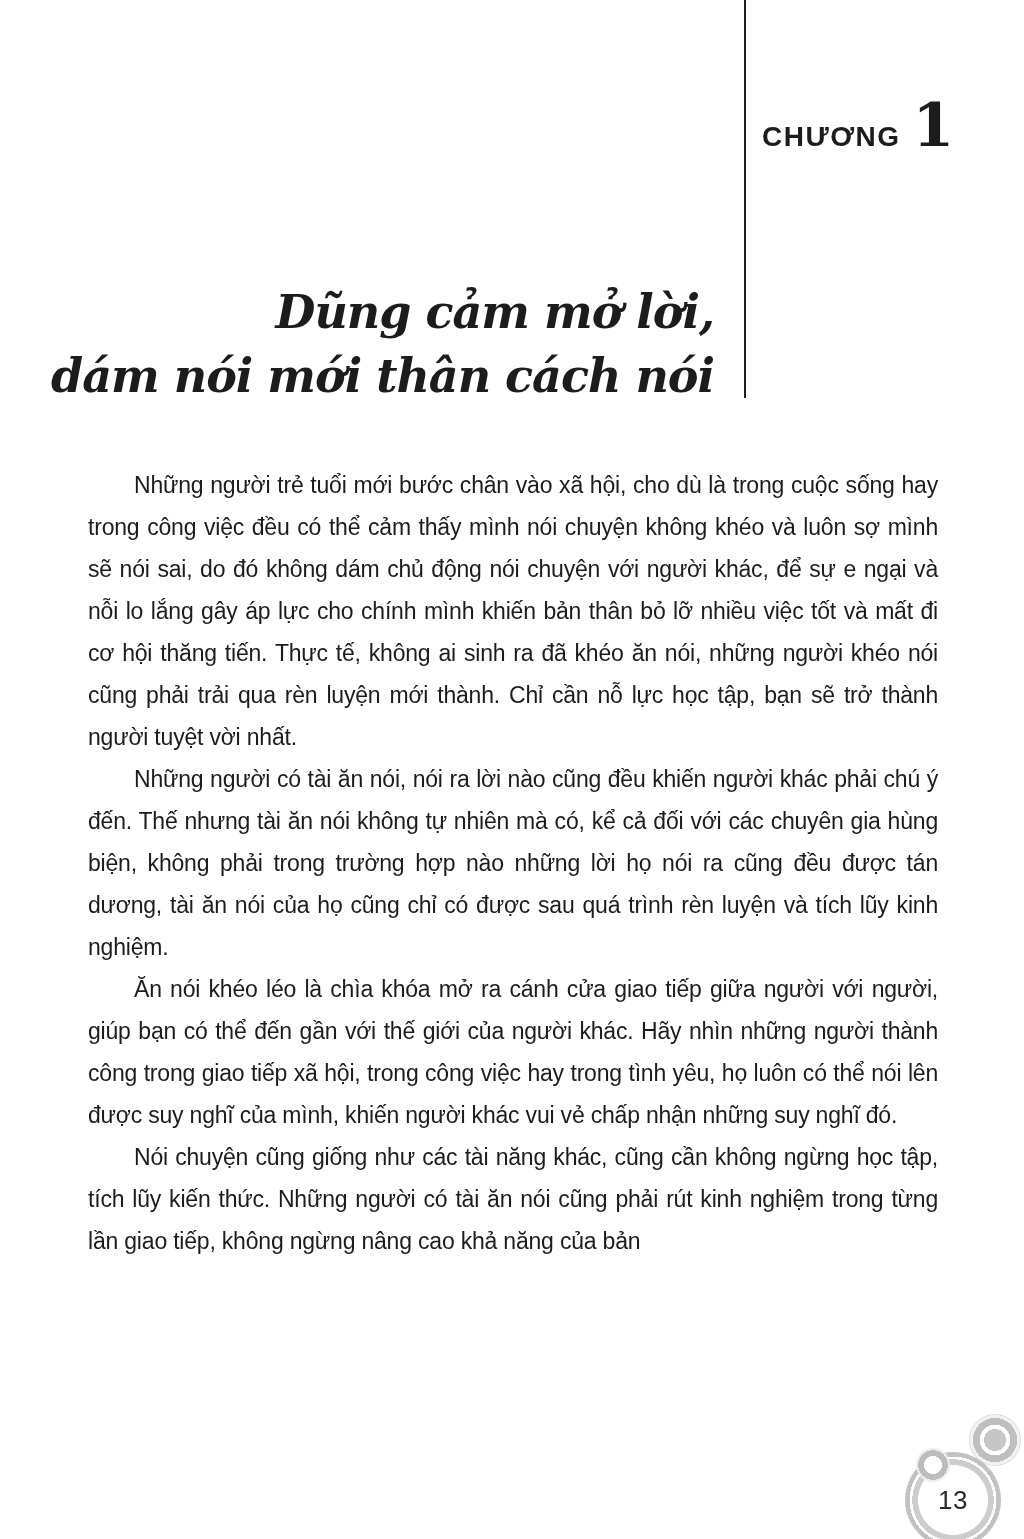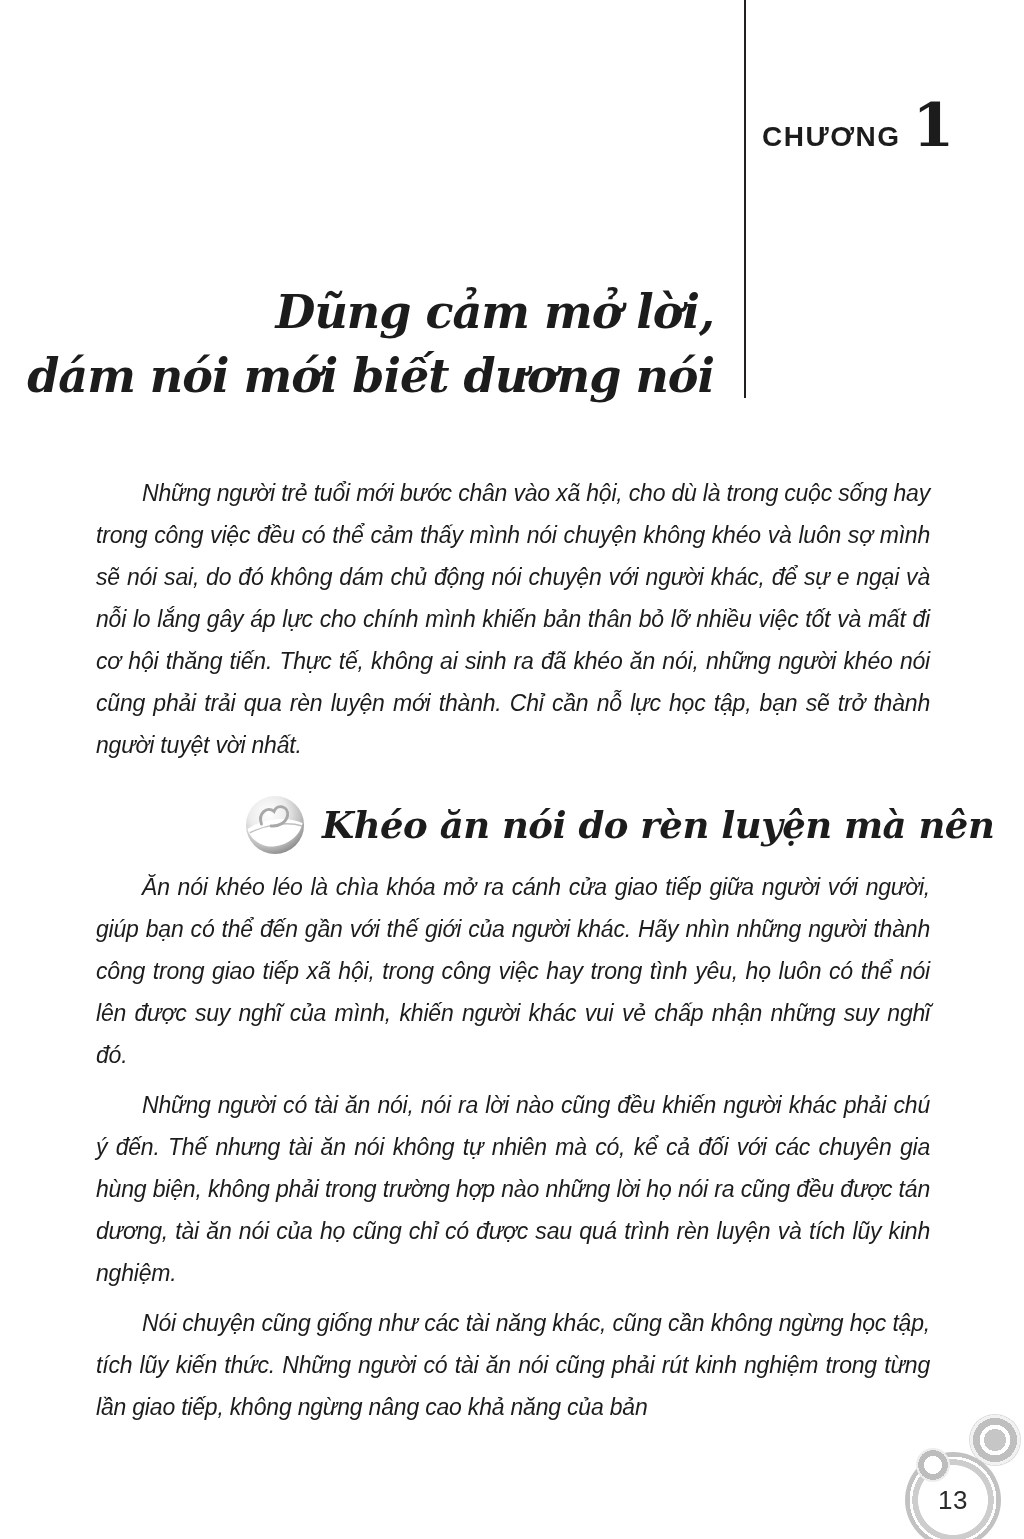--- a/index.html
+++ b/index.html
@@ -57,21 +57,21 @@
   
   .body-text {
     position: absolute;
     left: 88px; top: 464px;
     width: 850px;
     font-size: 23px;
     line-height: 42px;
     text-align: justify;
     letter-spacing: -0.2px;
   }
-  .para { margin: 8px; text-indent: 46px; font-style: italic; }
+  .para { margin: 0; text-indent: 46px; }
 
   
   .section-heading {
     display: flex;
     align-items: center;
     gap: 16px;
     margin: 28px 0 10px 156px;
     text-indent: 0;
   }
   .sphere-icon { width: 62px; height: 62px; flex: 0 0 auto; }
@@ -125,49 +125,30 @@
 
   <div class="chapter-rule"></div>
 
   <div class="chapter-header">
     <span class="chapter-label">CHƯƠNG</span>
     <span class="chapter-number">1</span>
   </div>
 
   <div class="chapter-title">
     <div>Dũng cảm mở lời,</div>
-    <div>dám nói mới biết dương nói</div>
+    <div>dám nói mới thân cách nói</div>
   </div>
 
   <div class="body-text">
 
     <p class="para">Những người trẻ tuổi mới bước chân vào xã hội, cho dù là trong cuộc sống hay trong công việc đều có thể cảm thấy mình nói chuyện không khéo và luôn sợ mình sẽ nói sai, do đó không dám chủ động nói chuyện với người khác, để sự e ngại và nỗi lo lắng gây áp lực cho chính mình khiến bản thân bỏ lỡ nhiều việc tốt và mất đi cơ hội thăng tiến. Thực tế, không ai sinh ra đã khéo ăn nói, những người khéo nói cũng phải trải qua rèn luyện mới thành. Chỉ cần nỗ lực học tập, bạn sẽ trở thành người tuyệt vời nhất.</p>
 
-    <div class="section-heading">
-      <span class="sphere-icon">
-        <svg viewBox="0 0 64 64" width="62" height="62" aria-hidden="true">
-          <defs>
-            <radialGradient id="sphereGrad" cx="38%" cy="30%" r="72%">
-              <stop offset="0%" stop-color="#ffffff"></stop>
-              <stop offset="45%" stop-color="#ececec"></stop>
-              <stop offset="78%" stop-color="#c0c0c0"></stop>
-              <stop offset="100%" stop-color="#8f8f8f"></stop>
-            </radialGradient>
-          </defs>
-          <circle cx="32" cy="32" r="30" fill="url(#sphereGrad)"></circle>
-          <path d="M3.5 36 C 18 26 42 22 60.5 30 C 57 46 40 56 24 54 C 14 52 6 45 3.5 36 Z" fill="#ffffff"></path>
-          <path d="M6 40 C 22 32 44 28 60 33" fill="none" stroke="#bfbfbf" stroke-width="1.5"></path>
-          <path d="M18 31 C 14 20 24 12 31 18 C 34 10 46 12 45 22 C 44 29 36 34 28 33" fill="none" stroke="#a8a8a8" stroke-width="3" stroke-linecap="round"></path>
-        </svg>
-      </span>
-      <span class="section-heading-text">Khéo ăn nói do rèn luyện mà nên</span>
-    </div>
 
+    <p class="para">Những người có tài ăn nói, nói ra lời nào cũng đều khiến người khác phải chú ý đến. Thế nhưng tài ăn nói không tự nhiên mà có, kể cả đối với các chuyên gia hùng biện, không phải trong trường hợp nào những lời họ nói ra cũng đều được tán dương, tài ăn nói của họ cũng chỉ có được sau quá trình rèn luyện và tích lũy kinh nghiệm.</p>
     <p class="para">Ăn nói khéo léo là chìa khóa mở ra cánh cửa giao tiếp giữa người với người, giúp bạn có thể đến gần với thế giới của người khác. Hãy nhìn những người thành công trong giao tiếp xã hội, trong công việc hay trong tình yêu, họ luôn có thể nói lên được suy nghĩ của mình, khiến người khác vui vẻ chấp nhận những suy nghĩ đó.</p>
-    <p class="para">Những người có tài ăn nói, nói ra lời nào cũng đều khiến người khác phải chú ý đến. Thế nhưng tài ăn nói không tự nhiên mà có, kể cả đối với các chuyên gia hùng biện, không phải trong trường hợp nào những lời họ nói ra cũng đều được tán dương, tài ăn nói của họ cũng chỉ có được sau quá trình rèn luyện và tích lũy kinh nghiệm.</p>
     <p class="para">Nói chuyện cũng giống như các tài năng khác, cũng cần không ngừng học tập, tích lũy kiến thức. Những người có tài ăn nói cũng phải rút kinh nghiệm trong từng lần giao tiếp, không ngừng nâng cao khả năng của bản</p>
   </div>
 
   <div>
     <div class="circle circle-medium"></div>
     <div class="circle circle-small"></div>
     <div class="circle circle-large">
       <span class="page-number">13</span>
     </div>
   </div>

